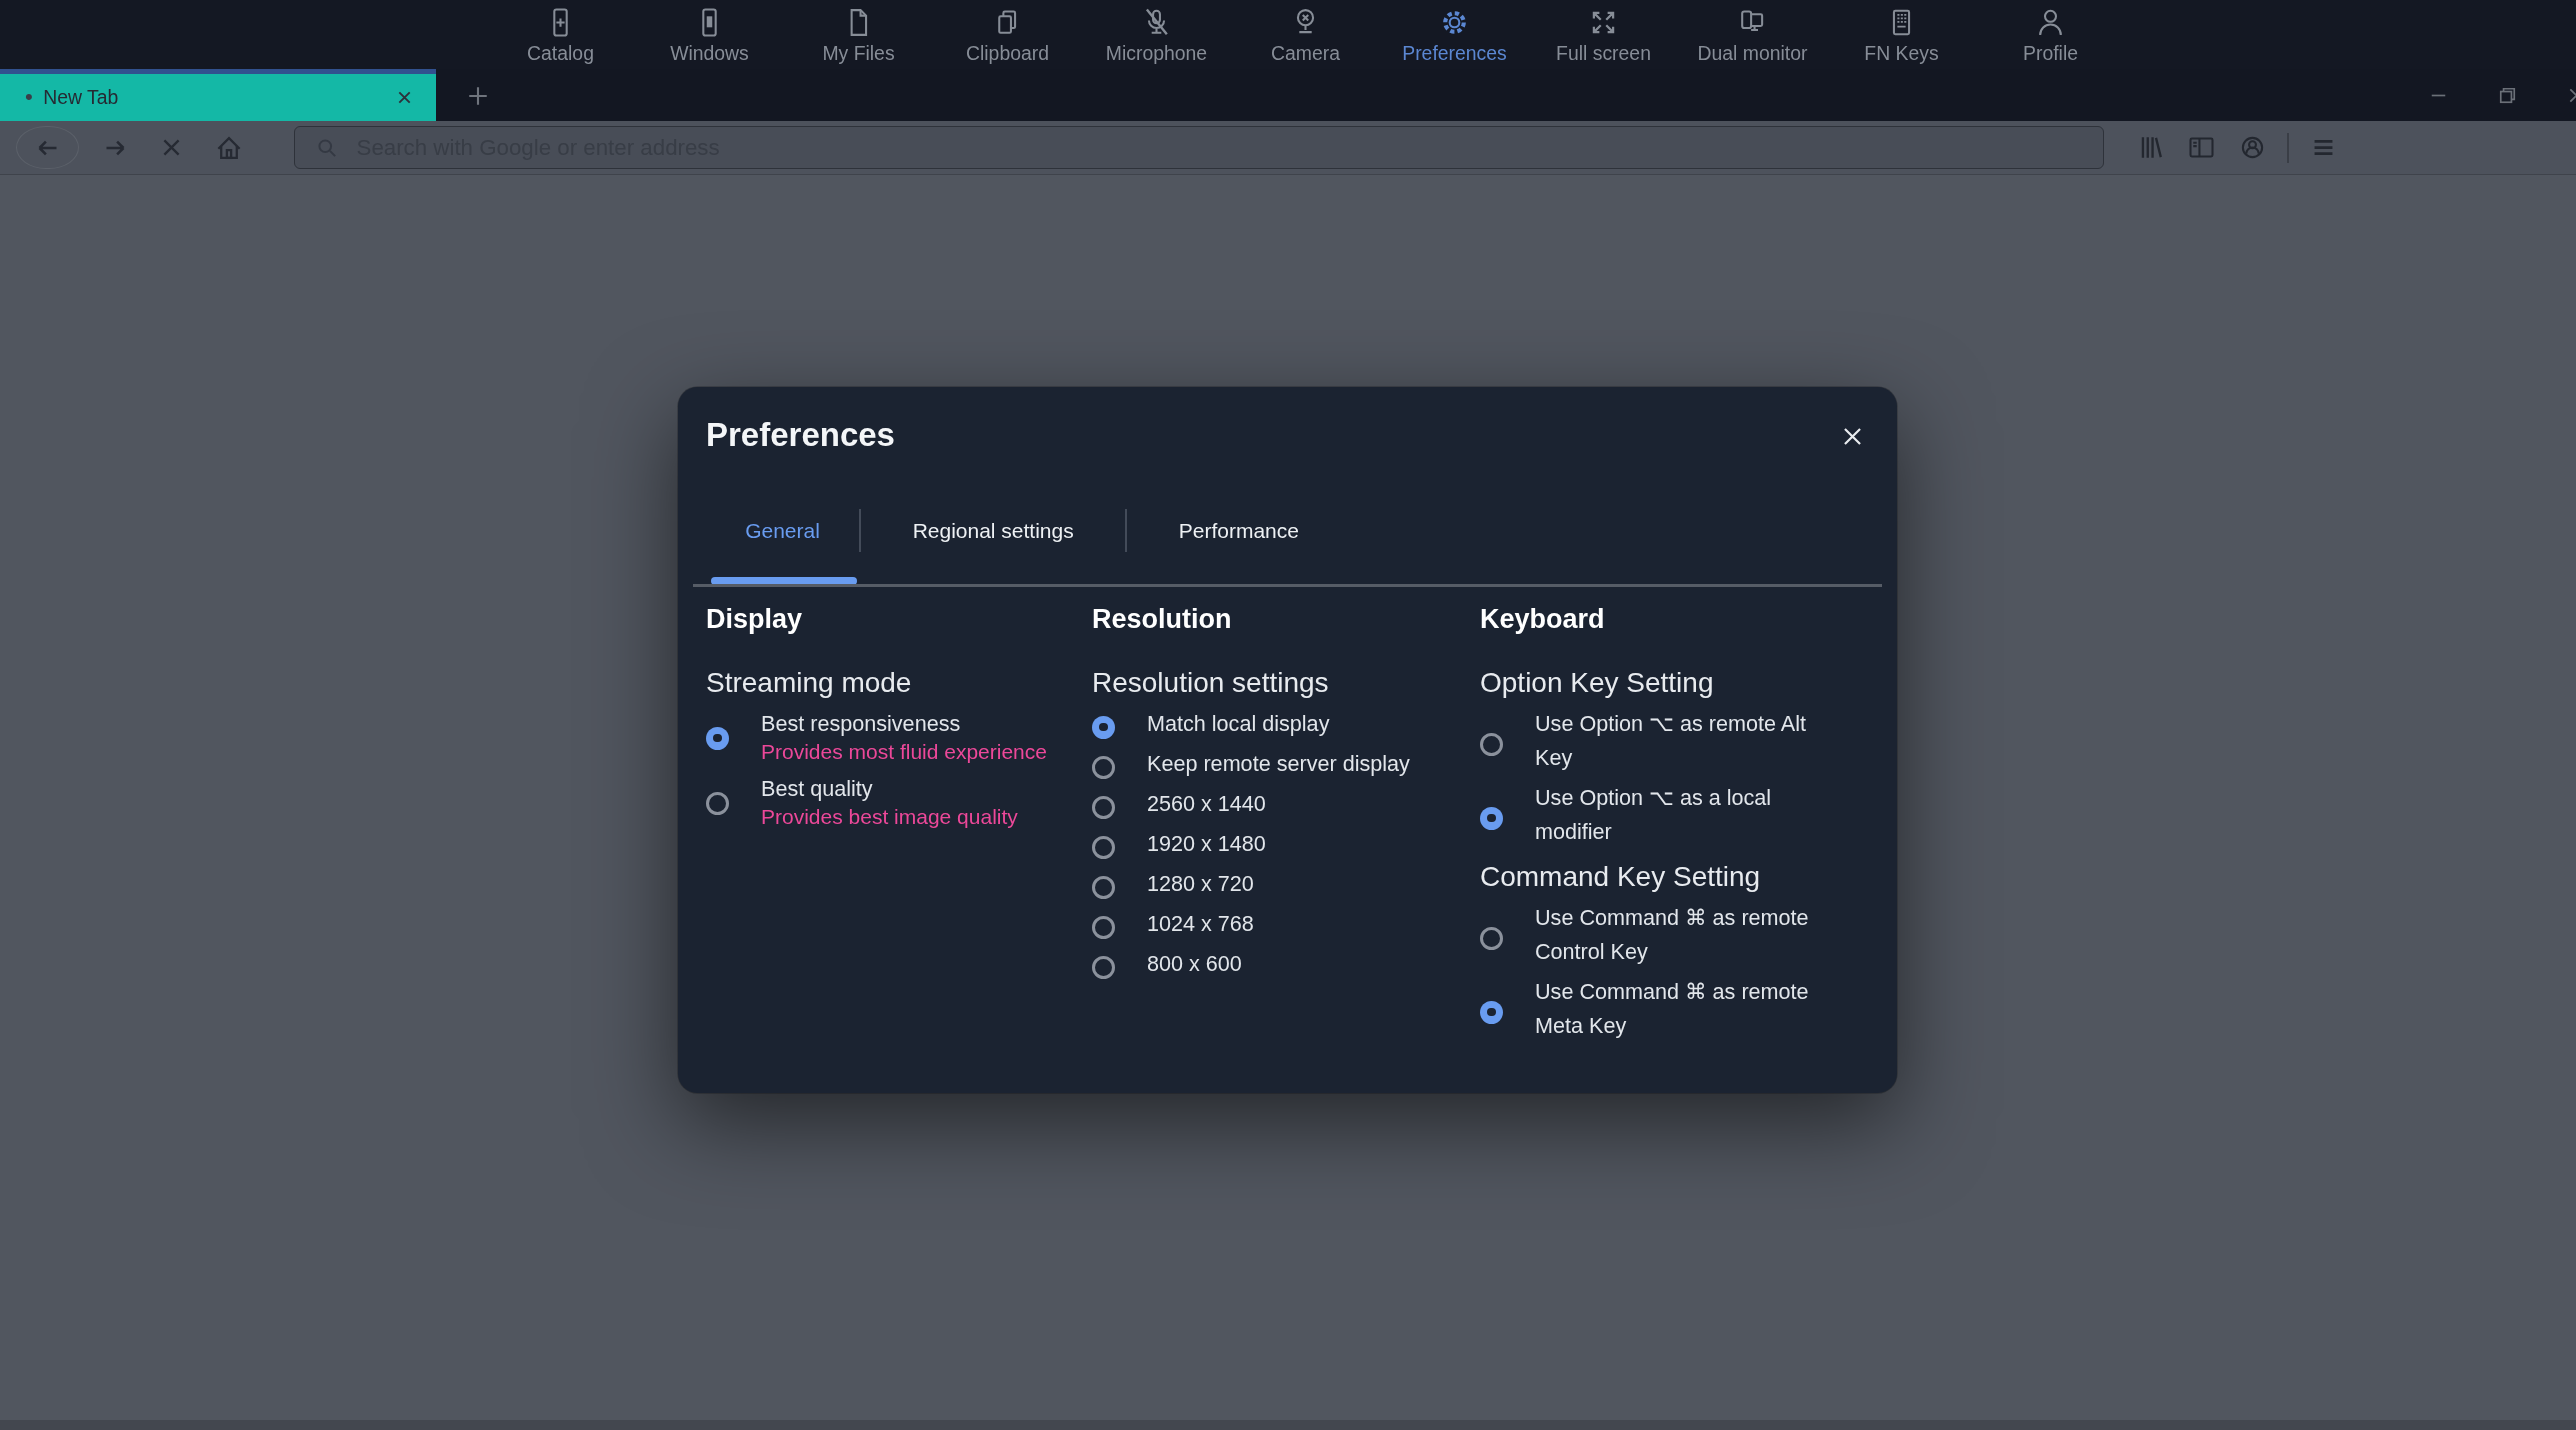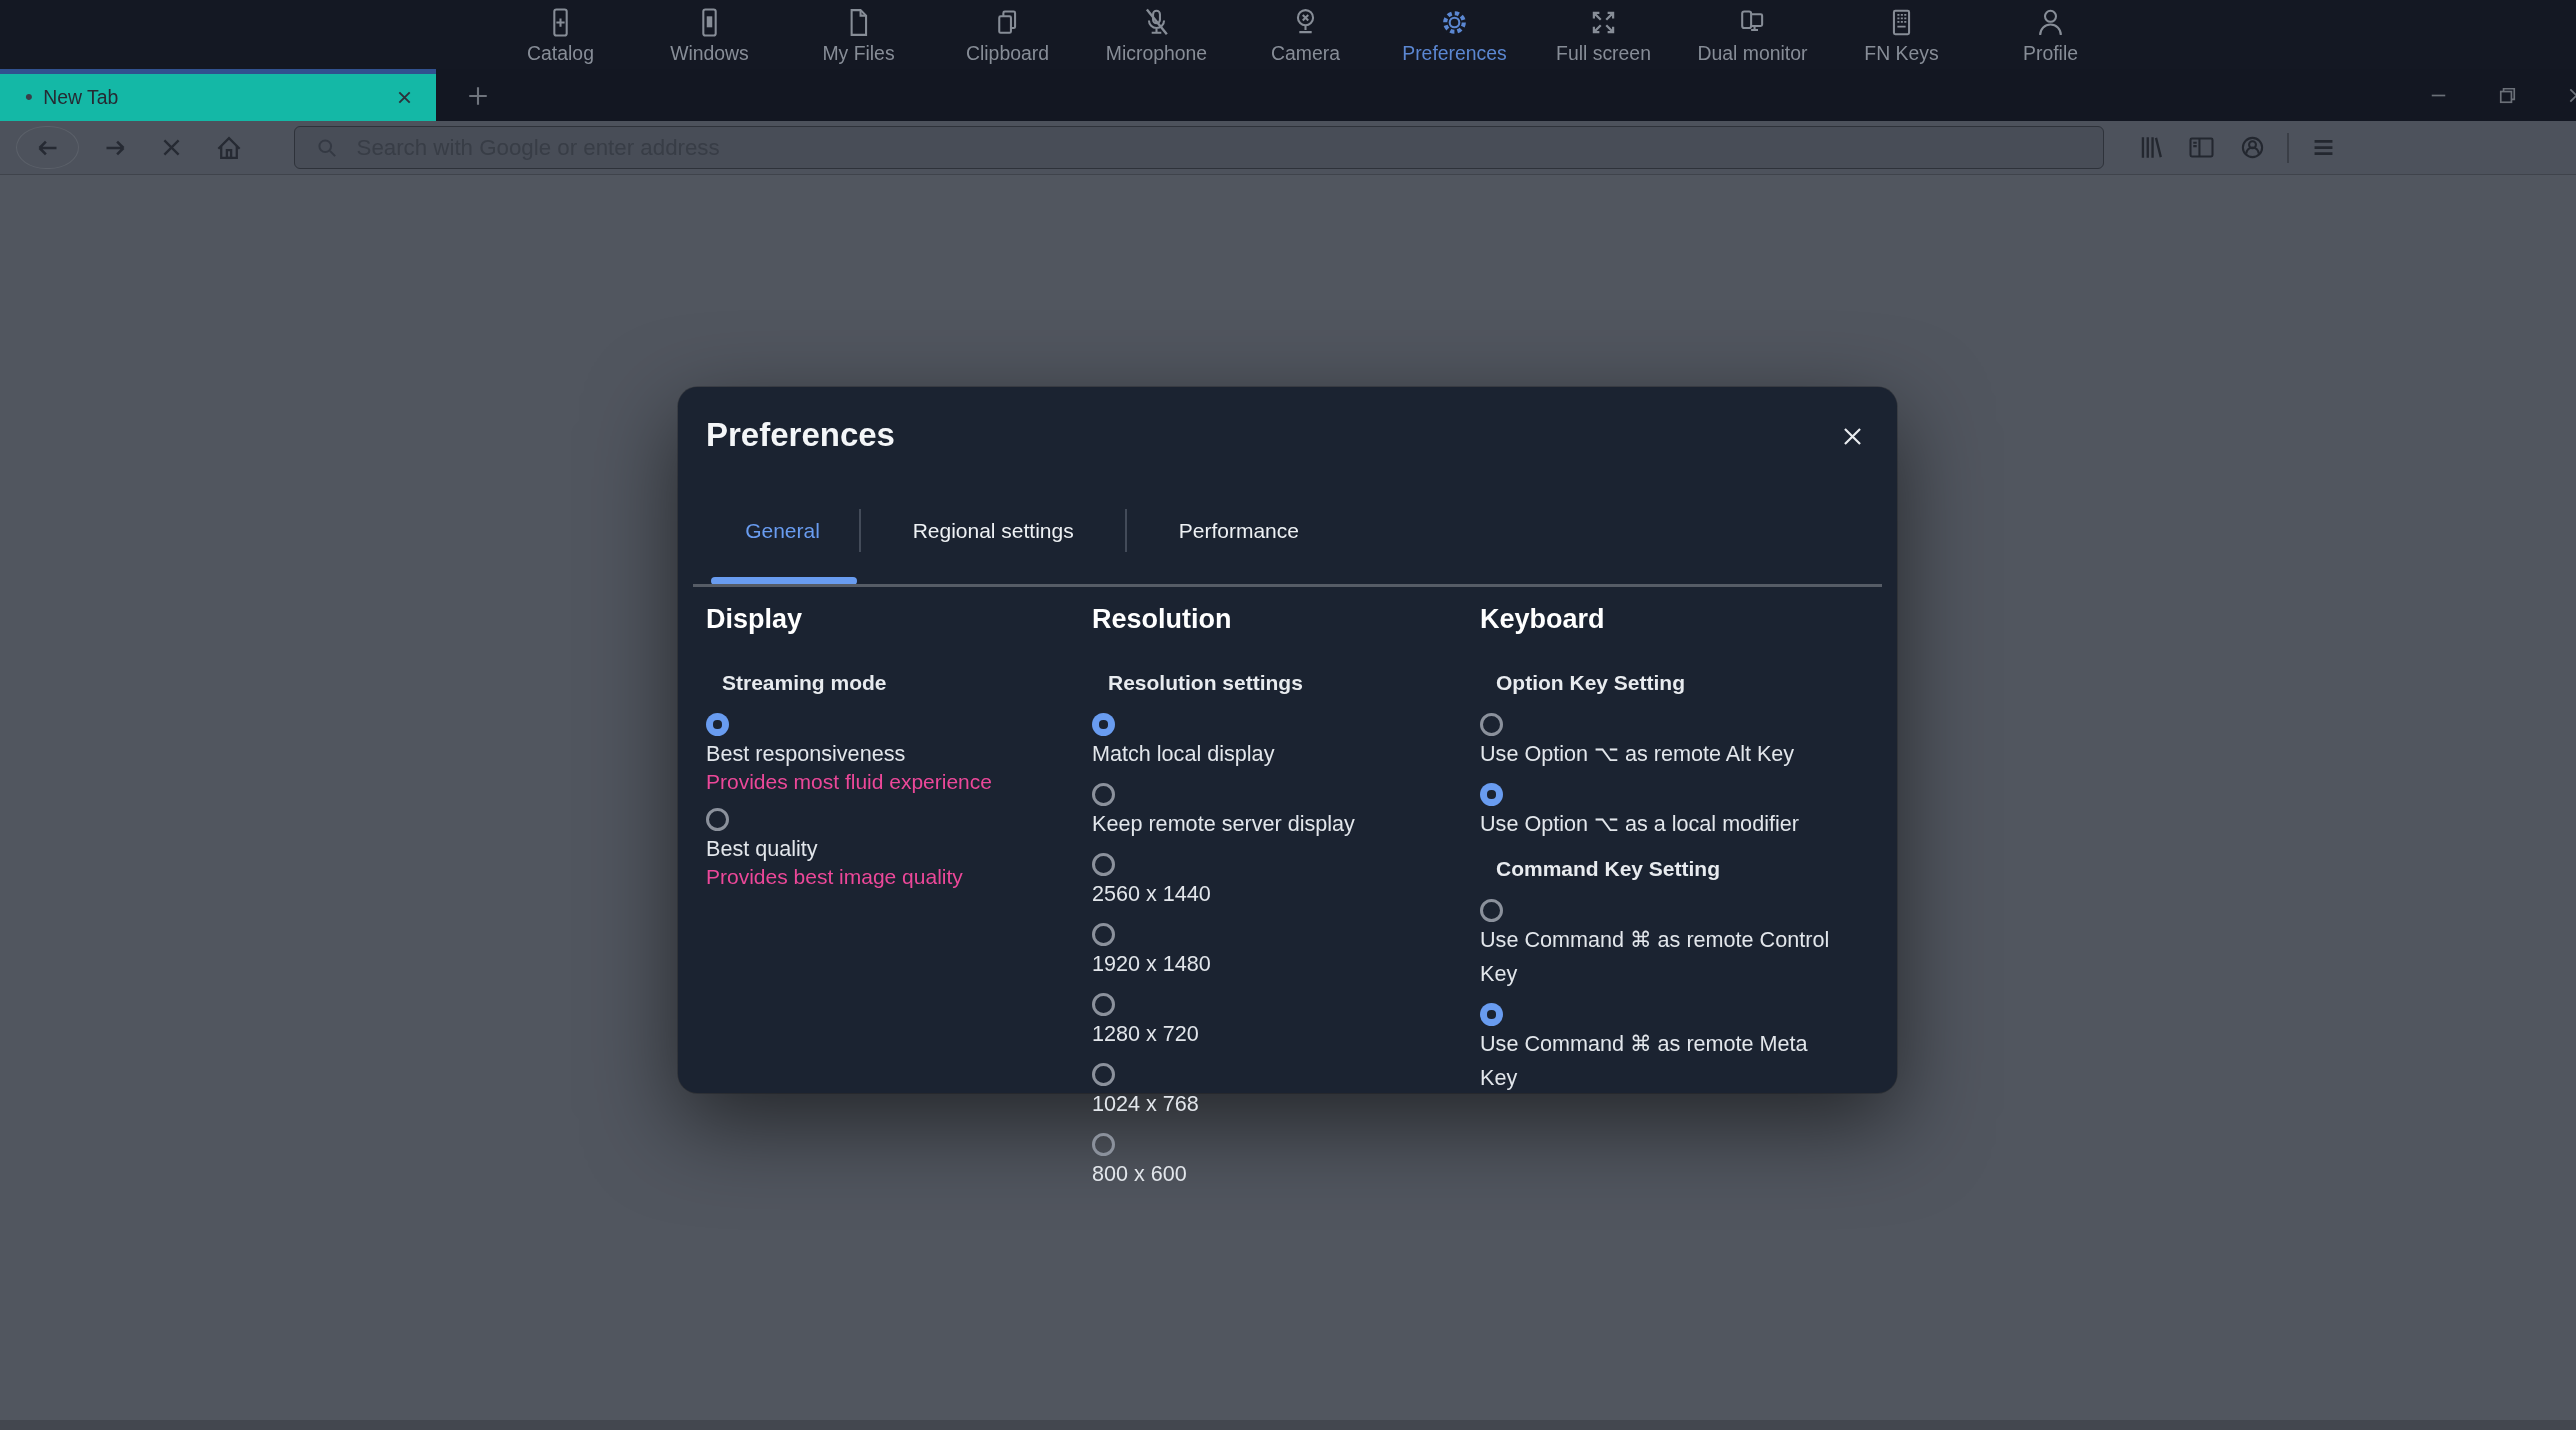--- a/index.html
+++ b/index.html
@@ -56,23 +56,23 @@
   .m-tab{height:49px;display:flex;align-items:center;justify-content:center;
     font-size:21px;color:#eef1f4;cursor:pointer;}
   .m-tab.active{color:var(--accent);}
   .m-tab-div{width:2.2px;height:43px;background:#434b59;}
   .m-underline{position:absolute;left:33px;top:190px;width:146px;height:8.2px;border-radius:4.5px;
     background:var(--accent);}
   .m-hr{position:absolute;left:15px;right:15px;top:197px;height:3px;background:#565c66;}
   
   .m-col{position:absolute;top:216px;}
   .m-col h3{margin:0 0 34px 0;color:#ffffff;font-size:27px;font-weight:bold;line-height:33px;}
-  .grp-title{color:#e8ebef;font-size:21px;font-weight:bold;line-height:25px;margin:0 0 12px 16px;}
+  .grp-title{color:#e8ebef;font-size:28px;font-weight:normal;line-height:25px;margin:0 0 12px 0;}
   .grp + .grp .grp-title{margin-top:15px;}
-  .opt{display:flex;align-items:flex-start;gap:1px;margin-bottom:6px;cursor:pointer;flex-direction:column;}
+  .opt{display:flex;align-items:center;gap:32px;margin-bottom:6px;cursor:pointer;}
   .opt.hasdesc{margin-bottom:9px;}
   .radio{flex:0 0 23px;width:23px;height:23px;border-radius:50%;box-sizing:border-box;margin-top:6px;
     border:3px solid #8b919c;background:transparent;position:relative;}
   .radio.sel{border:none;background:var(--accent);}
   .radio.sel::after{content:"";position:absolute;left:7.4px;top:7.4px;width:8.2px;height:8.2px;
     border-radius:50%;background:#1b2331;}
   .opt-text{display:flex;flex-direction:column;}
   .opt-label{color:#e2e6eb;font-size:21.6px;line-height:34px;}
   .opt-desc{color:#ec4899;font-size:21px;line-height:22.3px;}
   .col-display{left:28px;width:358px;}

